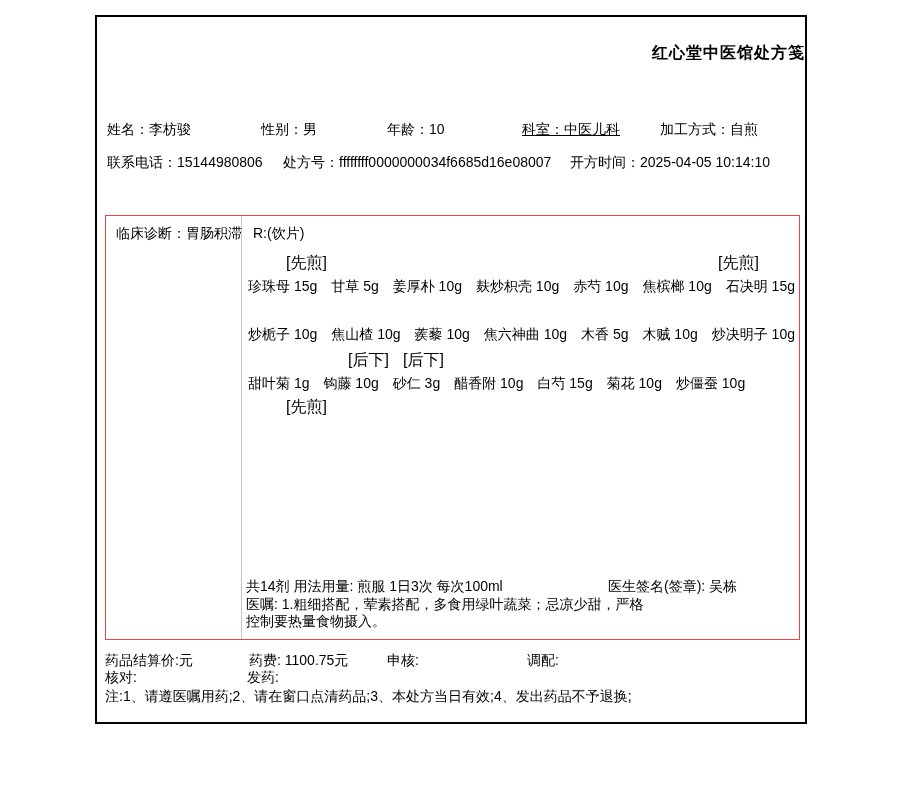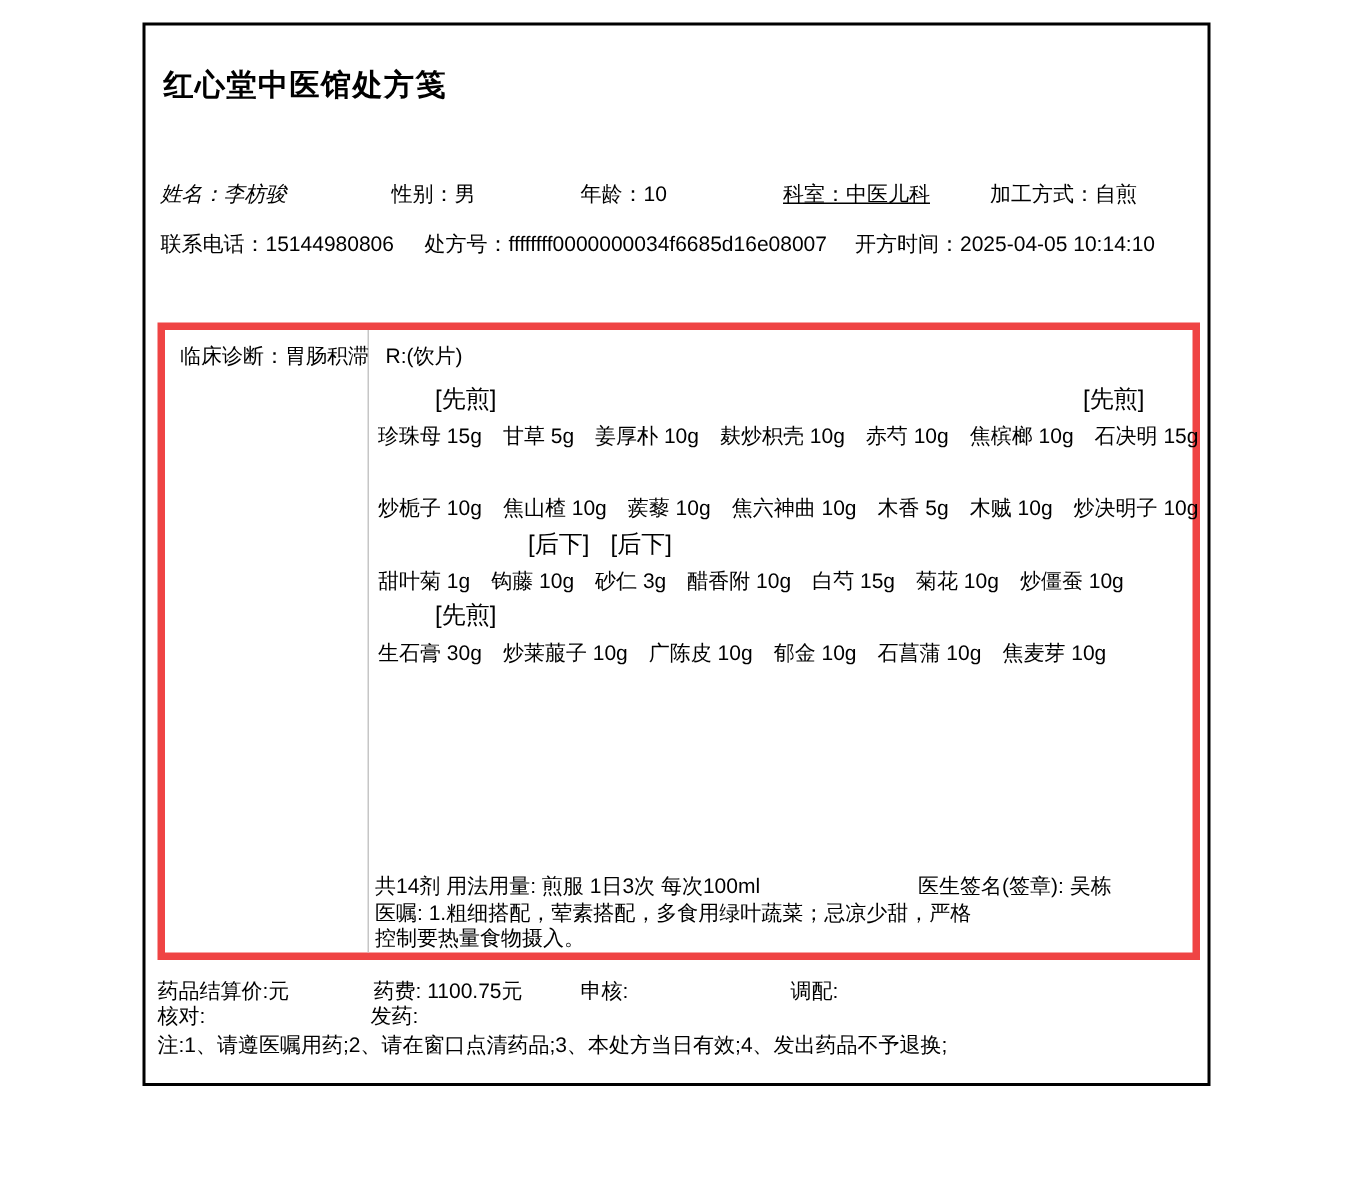--- a/index.html
+++ b/index.html
@@ -14,48 +14,48 @@
 
   .sheet {
     position: absolute; left: 95px; top: 15px;
     width: 712px; height: 709px;
     border: 2px solid #000; background: #fff;
   }
   .abs { position: absolute; white-space: nowrap; }
   .t14 { font-size: 14px; line-height: 16px; }
 
   .title {
-    position: absolute; top: 26px; left: 12px; width: 100%;
-    text-align: left; font-size: 20px; font-weight: bold; letter-spacing: 1px;
+    position: absolute; top: 26px; left: 0; width: 100%;
+    text-align: right; font-size: 16px; font-weight: bold; letter-spacing: 1px;
   }
 
   .rx-box {
     position: absolute; left: 8px; top: 198px;
     width: 695px; height: 425px;
-    border: 5px solid #ef4444; background: #fff;
+    border: 1px solid #ef4444; background: #fff;
   }
   .rx-divider {
     position: absolute; left: 135px; top: 0; width: 1px; height: 100%;
     background: #c6c6c6;
   }
   .meds-line { position: absolute; left: 142px; white-space: nowrap; font-size: 14px; line-height: 16px; }
   .med { margin-right: 14px; }
   .med:last-child { margin-right: 11px; }
   .anno { position: absolute; font-size: 16px; line-height: 14px; white-space: nowrap; }
 </style>
 </head>
 <body>
 
 <div id="canvas">
   <div class="sheet">
 
     <div class="title">红心堂中医馆处方笺</div>
 
     <div>
-      <span class="abs t14" style="left:10px; top:104px;font-style:italic;">姓名：李枋骏</span>
+      <span class="abs t14" style="left:10px; top:104px;">姓名：李枋骏</span>
       <span class="abs t14" style="left:164px; top:104px;text-align:right;">性别：男</span>
       <span class="abs t14" style="left:290px; top:104px;">年龄：10</span>
       <span class="abs t14" style="left:425px; top:104px;text-decoration:underline;">科室：中医儿科</span>
       <span class="abs t14" style="left:563px; top:104px;">加工方式：自煎</span>
     </div>
 
     <div>
       <span class="abs t14" style="left:10px; top:137px;">联系电话：15144980806</span>
       <span class="abs t14" style="left:186px; top:137px;">处方号：ffffffff0000000034f6685d16e08007</span>
       <span class="abs t14" style="left:473px; top:137px;">开方时间：2025-04-05 10:14:10</span>
@@ -71,21 +71,20 @@
       <span class="anno" style="left:612px; top:40px;">[先煎]</span>
       <div class="meds-line" style="top:62px;"><span class="med">珍珠母 15g</span><span class="med">甘草 5g</span><span class="med">姜厚朴 10g</span><span class="med">麸炒枳壳 10g</span><span class="med">赤芍 10g</span><span class="med">焦槟榔 10g</span><span class="med">石决明 15g</span></div>
 
       <div class="meds-line" style="top:110px;"><span class="med">炒栀子 10g</span><span class="med">焦山楂 10g</span><span class="med">蒺藜 10g</span><span class="med">焦六神曲 10g</span><span class="med">木香 5g</span><span class="med">木贼 10g</span><span class="med">炒决明子 10g</span></div>
 
       <span class="anno" style="left:242px; top:137px;">[后下]</span>
       <span class="anno" style="left:297px; top:137px;">[后下]</span>
       <div class="meds-line" style="top:159px;"><span class="med">甜叶菊 1g</span><span class="med">钩藤 10g</span><span class="med">砂仁 3g</span><span class="med">醋香附 10g</span><span class="med">白芍 15g</span><span class="med">菊花 10g</span><span class="med">炒僵蚕 10g</span></div>
 
       <span class="anno" style="left:180px; top:184px;">[先煎]</span>
-      <div class="meds-line" style="top:207px;"><span class="med">生石膏 30g</span><span class="med">炒莱菔子 10g</span><span class="med">广陈皮 10g</span><span class="med">郁金 10g</span><span class="med">石菖蒲 10g</span><span class="med">焦麦芽 10g</span></div>
 
       <span class="abs t14" style="left:140px; top:362px;">共14剂 用法用量: 煎服 1日3次 每次100ml</span>
       <span class="abs t14" style="left:502px; top:362px;">医生签名(签章): 吴栋</span>
       <span class="abs t14" style="left:140px; top:380px;">医嘱: 1.粗细搭配，荤素搭配，多食用绿叶蔬菜；忌凉少甜，严格</span>
       <span class="abs t14" style="left:140px; top:397px;">控制要热量食物摄入。</span>
     </div>
 
     <div>
       <span class="abs t14" style="left:8px; top:635px;">药品结算价:元</span>
       <span class="abs t14" style="left:152px; top:635px;">药费: 1100.75元</span>

